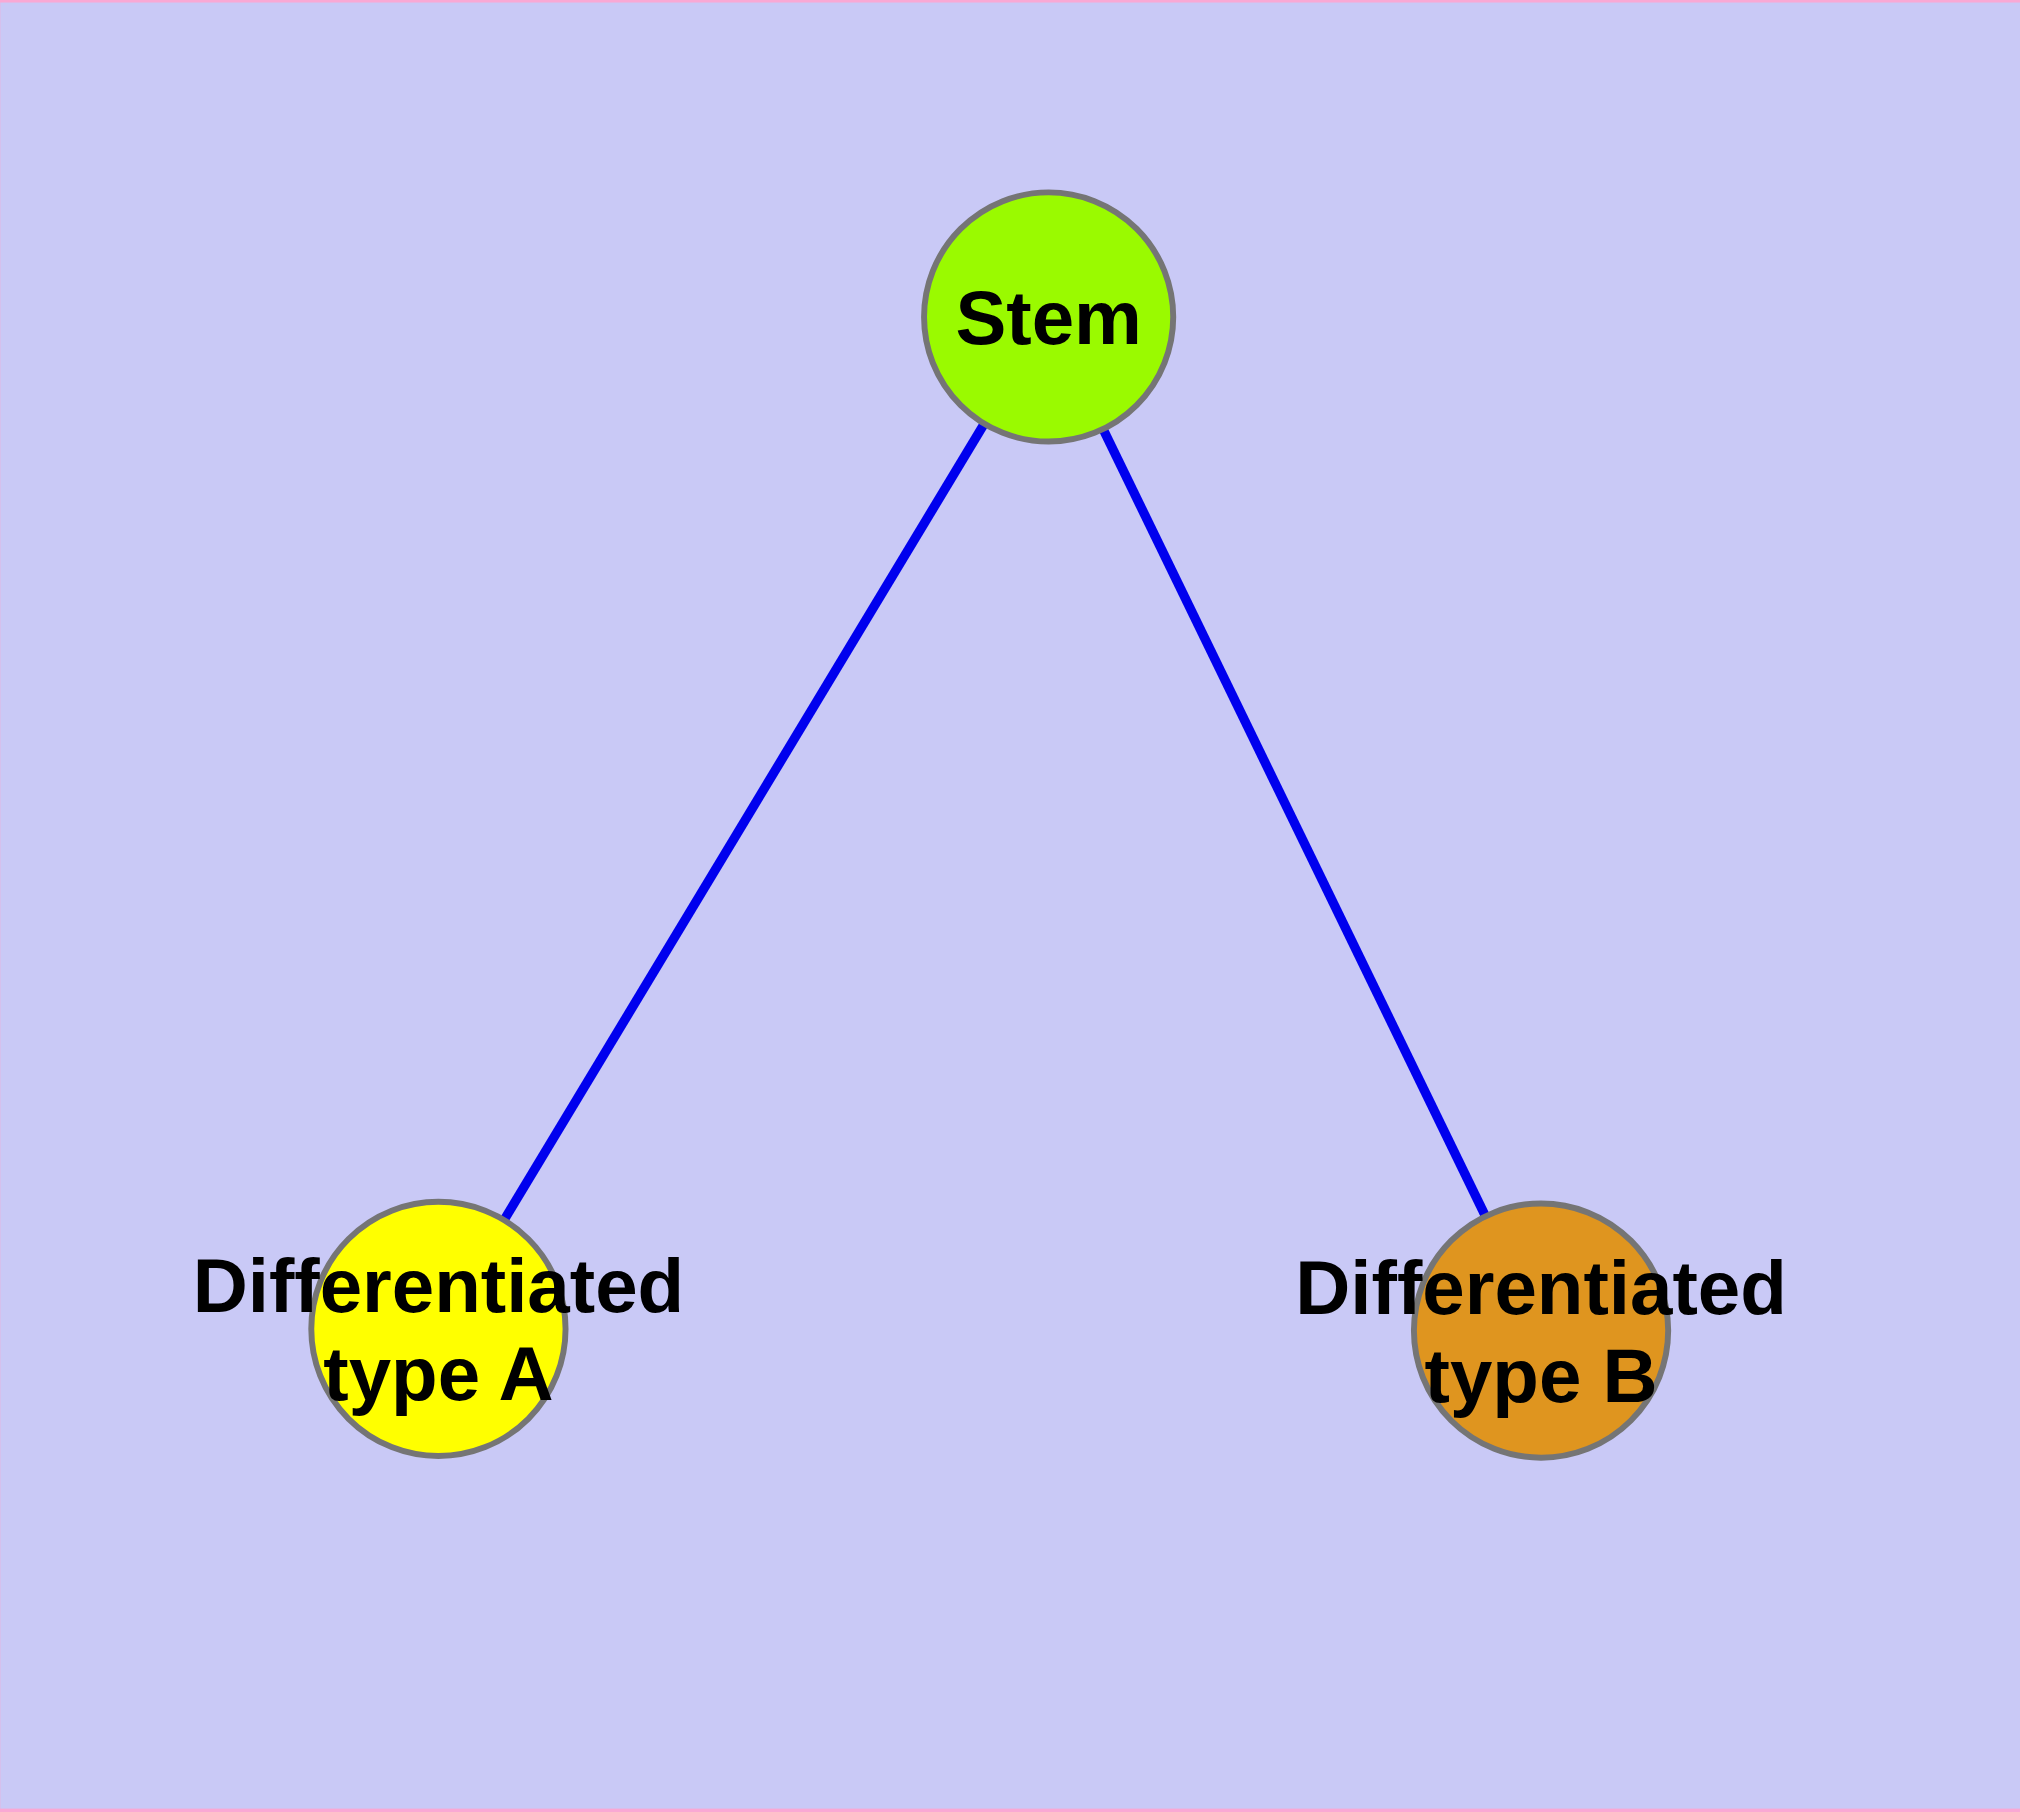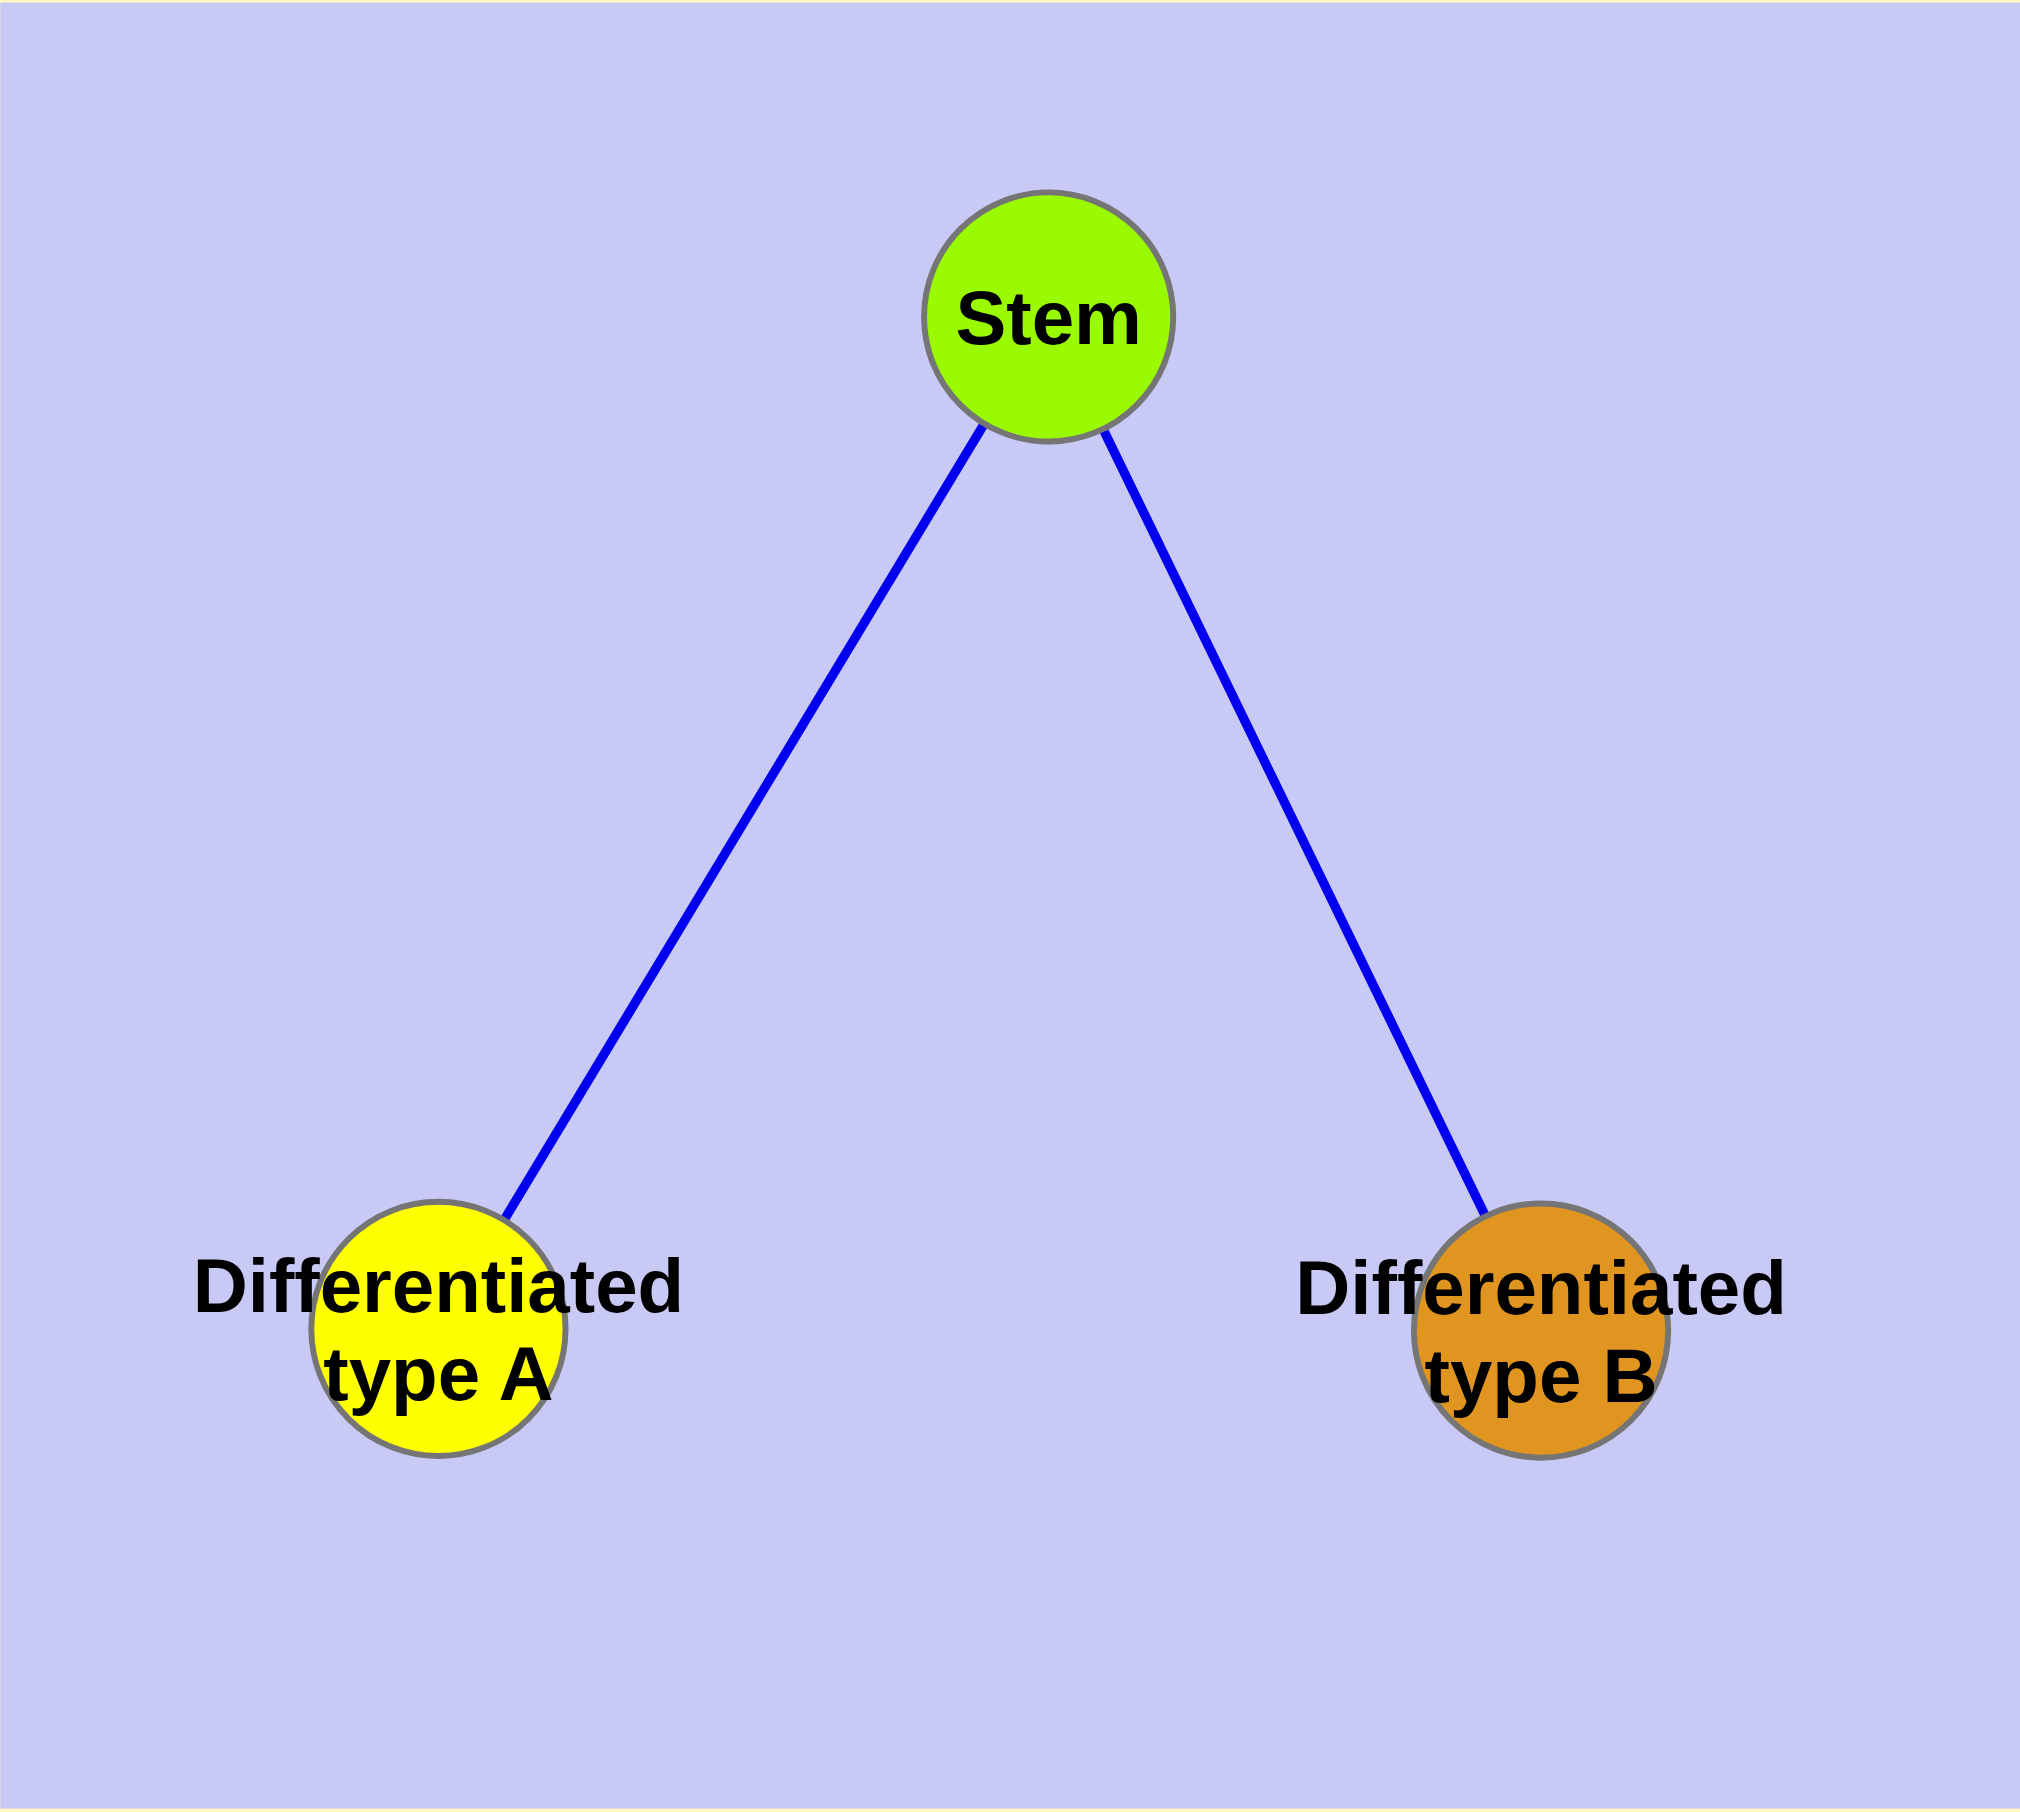--- a/index.html
+++ b/index.html
@@ -4,21 +4,21 @@
 <style>
   html, body {
     margin: 0;
     padding: 0;
     background: #ffffff;
   }
   .stage {
     position: relative;
     width: 2021px;
     height: 1812px;
-    background: #fef9c3;
+    background: #f9a8d4;
     overflow: hidden;
   }
   svg.graph {
     display: block;
     width: 2021px;
     height: 1812px;
   }
   .node-label {
     font-family: "Liberation Sans", sans-serif;
     font-weight: bold;

